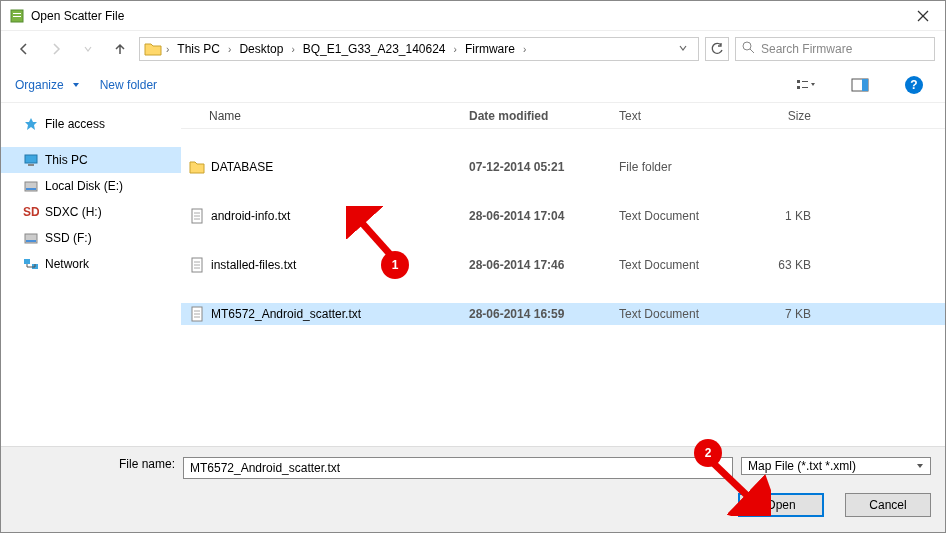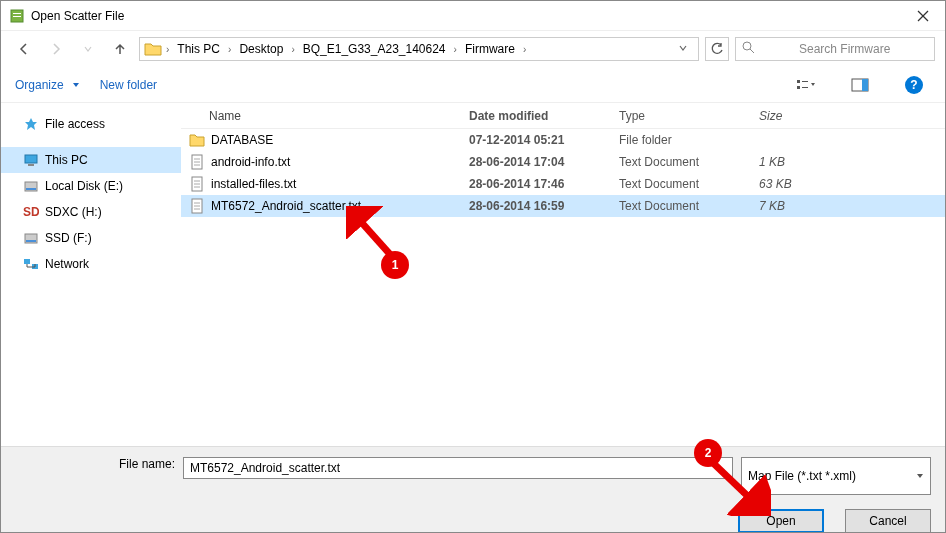--- a/index.html
+++ b/index.html
@@ -10,50 +10,50 @@
 .titlebar .close { width: 45px; height: 29px; display: flex; align-items: center; justify-content: center; cursor: pointer; }
 .nav { height: 36px; display: flex; align-items: center; padding: 0 10px; gap: 6px; }
 .nav-btn { width: 26px; height: 26px; display: flex; align-items: center; justify-content: center; color: #555; cursor: pointer; }
 .nav-btn.disabled { color: #ccc; }
 .addr { flex: 1; height: 24px; border: 1px solid #ccc; display: flex; align-items: center; padding: 0 4px; gap: 2px; }
 .addr .folder-icon { width: 18px; height: 16px; }
 .addr .crumb { padding: 2px 4px; cursor: pointer; }
 .addr .sep { color: #666; font-size: 10px; padding: 0 2px; }
 .addr .drop { margin-left: auto; color: #666; padding: 0 6px; }
 .refresh { width: 24px; height: 24px; border: 1px solid #ccc; display: flex; align-items: center; justify-content: center; cursor: pointer; }
-.search { width: 200px; height: 24px; border: 1px solid #ccc; display: flex; align-items: center; padding: 0 6px; color: #888; gap: 38px; }
+.search { width: 200px; height: 24px; border: 1px solid #ccc; display: flex; align-items: center; padding: 0 6px; color: #888; }
 .search .sicon { margin-right: 6px; }
 .toolbar { height: 36px; display: flex; align-items: center; padding: 0 14px; gap: 20px; border-bottom: 1px solid #eee; }
 .toolbar .org { color: #1a66c2; cursor: pointer; display: flex; align-items: center; gap: 8px; }
 .toolbar .newf { color: #1a66c2; cursor: pointer; }
 .toolbar .spacer { flex: 1; }
 .toolbar .tbtn { width: 34px; height: 24px; display: flex; align-items: center; justify-content: center; cursor: pointer; color: #555; }
 .toolbar .help { background: #0078d7; color: #fff; border-radius: 50%; width: 18px; height: 18px; font-weight: bold; display: flex; align-items: center; justify-content: center; }
 .content { display: flex; height: 380px; }
 .sidebar { width: 180px; padding: 8px 0; }
 .sidebar .item { display: flex; align-items: center; height: 26px; padding-left: 22px; gap: 6px; cursor: pointer; }
 .sidebar .item.sel { background: #cce8ff; }
 .sidebar .item .icn { width: 16px; height: 16px; display: flex; align-items: center; justify-content: center; }
 .sidebar .group-gap { height: 10px; }
 .filelist { flex: 1; position: relative; }
 .filelist .header { display: flex; height: 26px; border-bottom: 1px solid #eee; align-items: center; color: #444; }
 .filelist .header .col { padding-left: 8px; cursor: pointer; }
-.filelist .row { display: flex; height: 22px; align-items: center; cursor: pointer; }
+.filelist .row { display: flex; height: 22px; align-items: center; cursor: pointer; margin-top: 27px; }
 .filelist .row.sel { background: #cce8ff; }
 .filelist .row .cell { padding-left: 8px; white-space: nowrap; overflow: hidden; }
 .col-name { width: 280px; display: flex; align-items: center; gap: 6px; }
 .col-date { width: 150px; color: #555; font-weight: bold; }
 .col-type { width: 140px; color: #555; }
-.col-size { width: 70px; padding-right: 10px; color: #555; font-style: italic; }
+.col-size { width: 70px; text-align: right; padding-right: 10px; color: #555; }
 .file-icon { width: 16px; height: 16px; display: inline-flex; align-items: center; justify-content: center; }
 .footer { position: absolute; bottom: 0; left: 0; right: 0; height: 86px; background: #f0f0f0; border-top: 1px solid #ddd; padding: 10px 14px; }
 .fn-row { display: flex; align-items: flex-start; gap: 8px; margin-bottom: 14px; margin-left: 100px; }
 .fn-label { width: 60px; text-align: right; }
 .fn-input { flex: 1; height: 22px; border: 1px solid #888; padding: 0 6px; background: #fff; }
-.fn-filter { width: 190px; height: 38px; border: 1px solid #888; padding: 0 6px; background: #fff; display: flex; align-items: center; justify-content: space-between; }
+.fn-filter { width: 190px; height: 18px; border: 1px solid #888; padding: 0 6px; background: #fff; display: flex; align-items: center; justify-content: space-between; }
 .btn-row { display: flex; justify-content: flex-end; gap: 21px; }
 .btn { width: 86px; height: 24px; border: 1px solid #888; background: #e1e1e1; cursor: pointer; }
 .btn.primary { border: 2px solid #0078d7; background: #e1e1e1; }
 .callout { position: absolute; display: flex; align-items: center; justify-content: center; width: 28px; height: 28px; background: #e60000; border-radius: 50%; color: #fff; font-weight: bold; font-size: 16px; z-index: 10; }
 .arrow { position: absolute; z-index: 9; }
 </style>
 </head>
 <body>
 
 <div class="titlebar">
@@ -213,21 +213,21 @@
             </svg>
           </span>
           <span>Network</span>
         </div>
       </div>
   </div>
   <div class="filelist">
     <div class="header">
       <div class="col col-name" style="padding-left:28px">Name</div>
       <div class="col col-date">Date modified</div>
-      <div class="col col-type">Type</div>
+      <div class="col col-type">Text</div>
       <div class="col col-size">Size</div>
     </div>
     <div id="file-rows">
         <div class="row">
           <div class="cell col-name">
             <span class="file-icon">
               <svg width="16" height="14">
                 <path d="M1 2 L6 2 L8 4 L15 4 L15 13 L1 13 Z" fill="#ffd86b" stroke="#caa22f"></path>
               </svg>
             </span>

